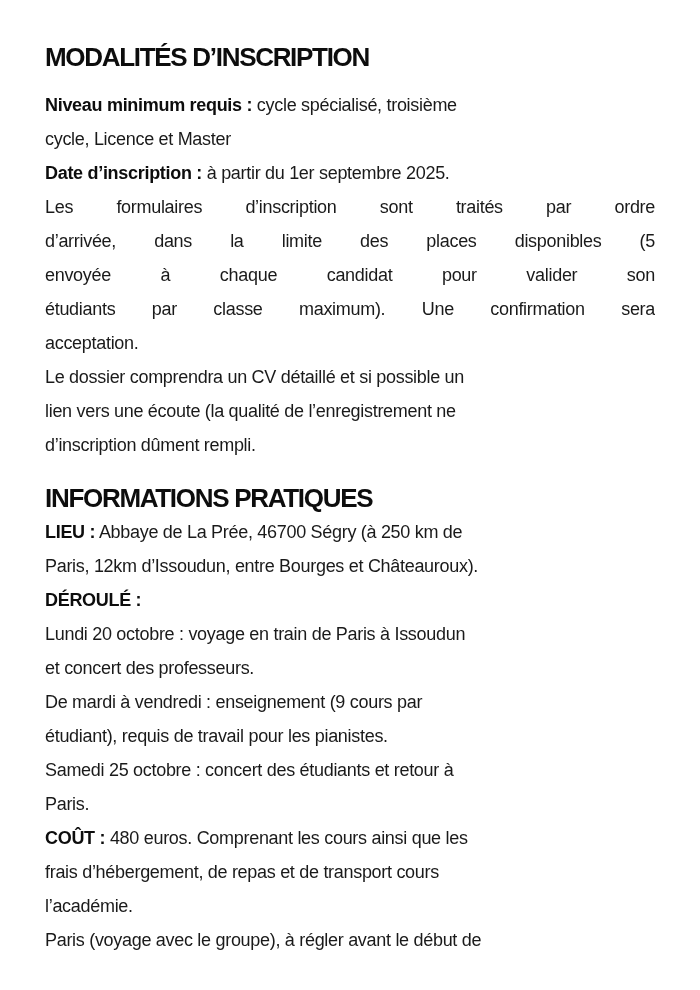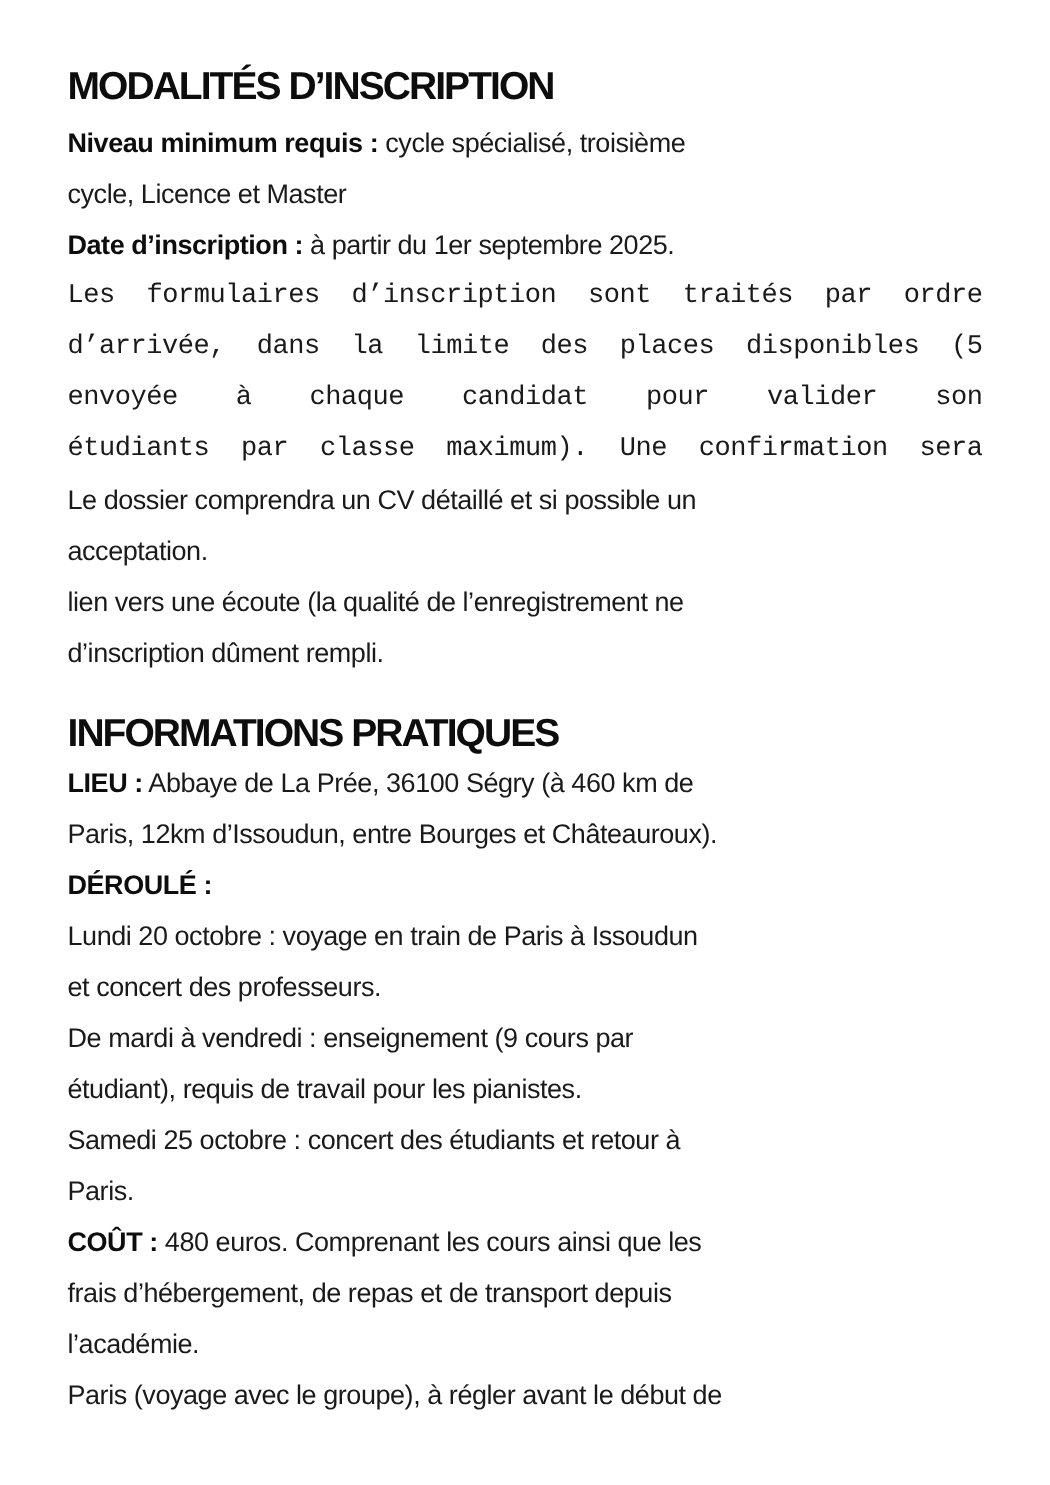--- a/index.html
+++ b/index.html
@@ -27,33 +27,32 @@
     height: 34px;
     letter-spacing: -0.3px;
     white-space: nowrap;
     color: #1a1a1a;
   }
   .line.just {
     white-space: normal;
     text-align: justify;
     text-align-last: justify;
     overflow: hidden;
-    font-family: Liberation Mono, monospace;
   }
   .heading {
     font-size: 26px;
     line-height: 34px;
     height: 34px;
     font-weight: 700;
     letter-spacing: -1.3px;
     color: #0d0d0d;
     white-space: nowrap;
   }
   .heading.first {
-    margin-bottom: 4px;
+    margin-bottom: 14px;
   }
   .heading.second {
     margin-top: 19px;
   }
   b, .lbl {
     font-weight: 700;
     color: #0d0d0d;
   }
   .ul {
     text-decoration-thickness: 2px;
@@ -73,30 +72,30 @@
   <div class="line">cycle, Licence et Master</div>
 
   <div class="line">
     <b>Date d’inscription :</b><span> à partir du 1er septembre 2025.</span>
   </div>
 
   <div class="line just">Les formulaires d’inscription sont traités par ordre</div>
   <div class="line just">d’arrivée, dans la limite des places disponibles (5</div>
   <div class="line just">envoyée à chaque candidat pour valider son</div>
   <div class="line just">étudiants par classe maximum). Une confirmation sera</div>
+  <div class="line">acceptation.</div>
+
   <div class="line">Le dossier comprendra un CV détaillé et si possible un</div>
-
-  <div class="line">acceptation.</div>
   <div class="line">lien vers une écoute (la qualité de l’enregistrement ne</div>
   <div class="line">d’inscription dûment rempli.</div>
 
   <div class="heading second">INFORMATIONS PRATIQUES</div>
 
   <div class="line">
-    <b>LIEU :</b><span> Abbaye de La Prée, 36100 Ségry (à 460 km de</span>
+    <b>LIEU :</b><span> Abbaye de La Prée, 46700 Ségry (à 250 km de</span>
   </div>
   <div class="line">Paris, 12km d’Issoudun, entre Bourges et Châteauroux).</div>
 
   <div class="line">
     <b>DÉROULÉ :</b>
   </div>
 
   <div class="line">Lundi 20 octobre : voyage en train de Paris à Issoudun</div>
   <div class="line">
     <span>et </span><span class="ul">concert des professeur</span><span>s.</span>
@@ -106,17 +105,17 @@
   <div class="line">étudiant), requis de travail pour les pianistes.</div>
 
   <div class="line">
     <span>Samedi 25 octobre : </span><span class="ul">concert des étudiants </span><span>et retour à</span>
   </div>
   <div class="line">Paris.</div>
 
   <div class="line">
     <b>COÛT :</b><span> 480 euros. Comprenant les cours ainsi que les</span>
   </div>
-  <div class="line">frais d’hébergement, de repas et de transport depuis</div>
+  <div class="line">frais d’hébergement, de repas et de transport cours</div>
   <div class="line">l’académie.</div>
   <div class="line">Paris (voyage avec le groupe), à régler avant le début de</div>
 
 </div>
 
 </body></html>

